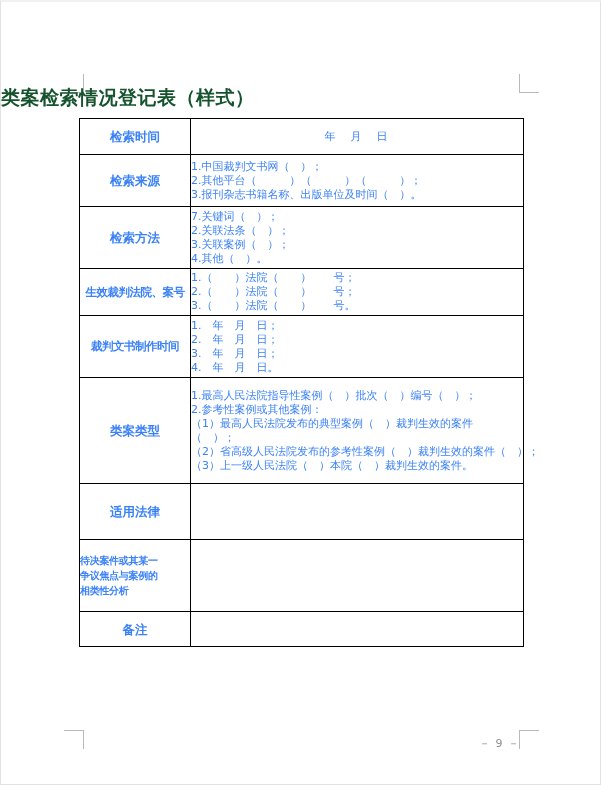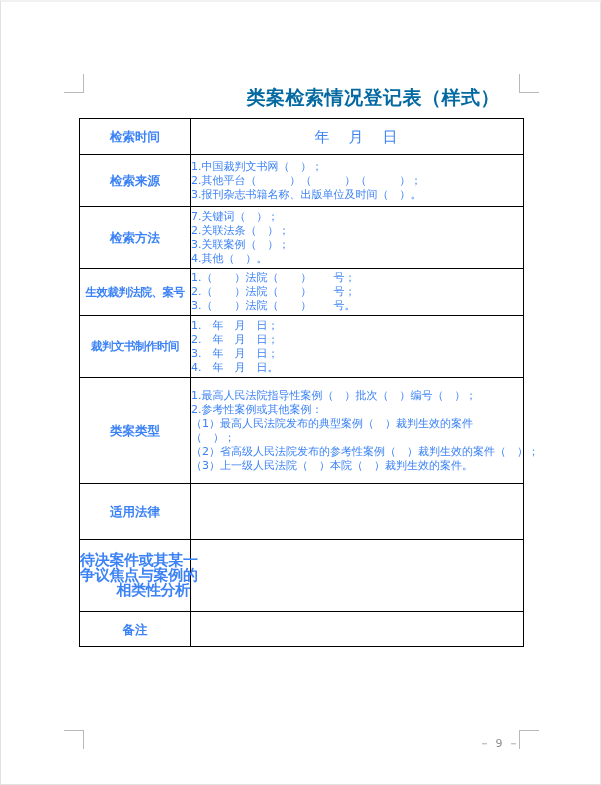--- a/index.html
+++ b/index.html
@@ -58,25 +58,25 @@
   #crop-br { left: 518px; top: 728px; }
   #crop-br .h { right: 0; top: 0; }
   #crop-br .v { left: 0; bottom: 0; }
 
   
   #doc-title {
     position: absolute;
     left: 0;
     top: 83px;
     width: 499px;
-    text-align: right;
+    text-align: left;
     font-family: "DejaVu Sans", "Liberation Sans", sans-serif;
     font-size: 19px;
     font-weight: bold;
-    color: #0369a1;
+    color: #14532d;
     letter-spacing: 0.5px;
   }
 
   
   #form-table {
     position: absolute;
     left: 78px;
     top: 116px;
     width: 445px;
     border-collapse: collapse;
@@ -94,35 +94,35 @@
     font-size: 12.5px;
     font-weight: bold;
     line-height: 15px;
     padding: 3px 2px;
   }
   td.label-cell.tight {
     font-size: 11.5px;
     letter-spacing: -0.5px;
   }
   td.label-cell.leftish {
-    text-align: right;
+    text-align: left;
     padding-left: 4px;
-    font-size: 15px;
+    font-size: 10px;
     letter-spacing: -0.3px;
   }
   td.value-cell {
     font-size: 11px;
     line-height: 14px;
     padding: 4px 4px 4px 6px;
     vertical-align: middle;
     color: #000000;
   }
   td.value-cell.centered {
     text-align: center;
-    font-size: 15px;
+    font-size: 11px;
     letter-spacing: 2px;
   }
   .vline { display: block; white-space: pre; }
   td.blank-cell { }
 
   
   #page-number {
     position: absolute;
     left: 0;
     top: 734px;

